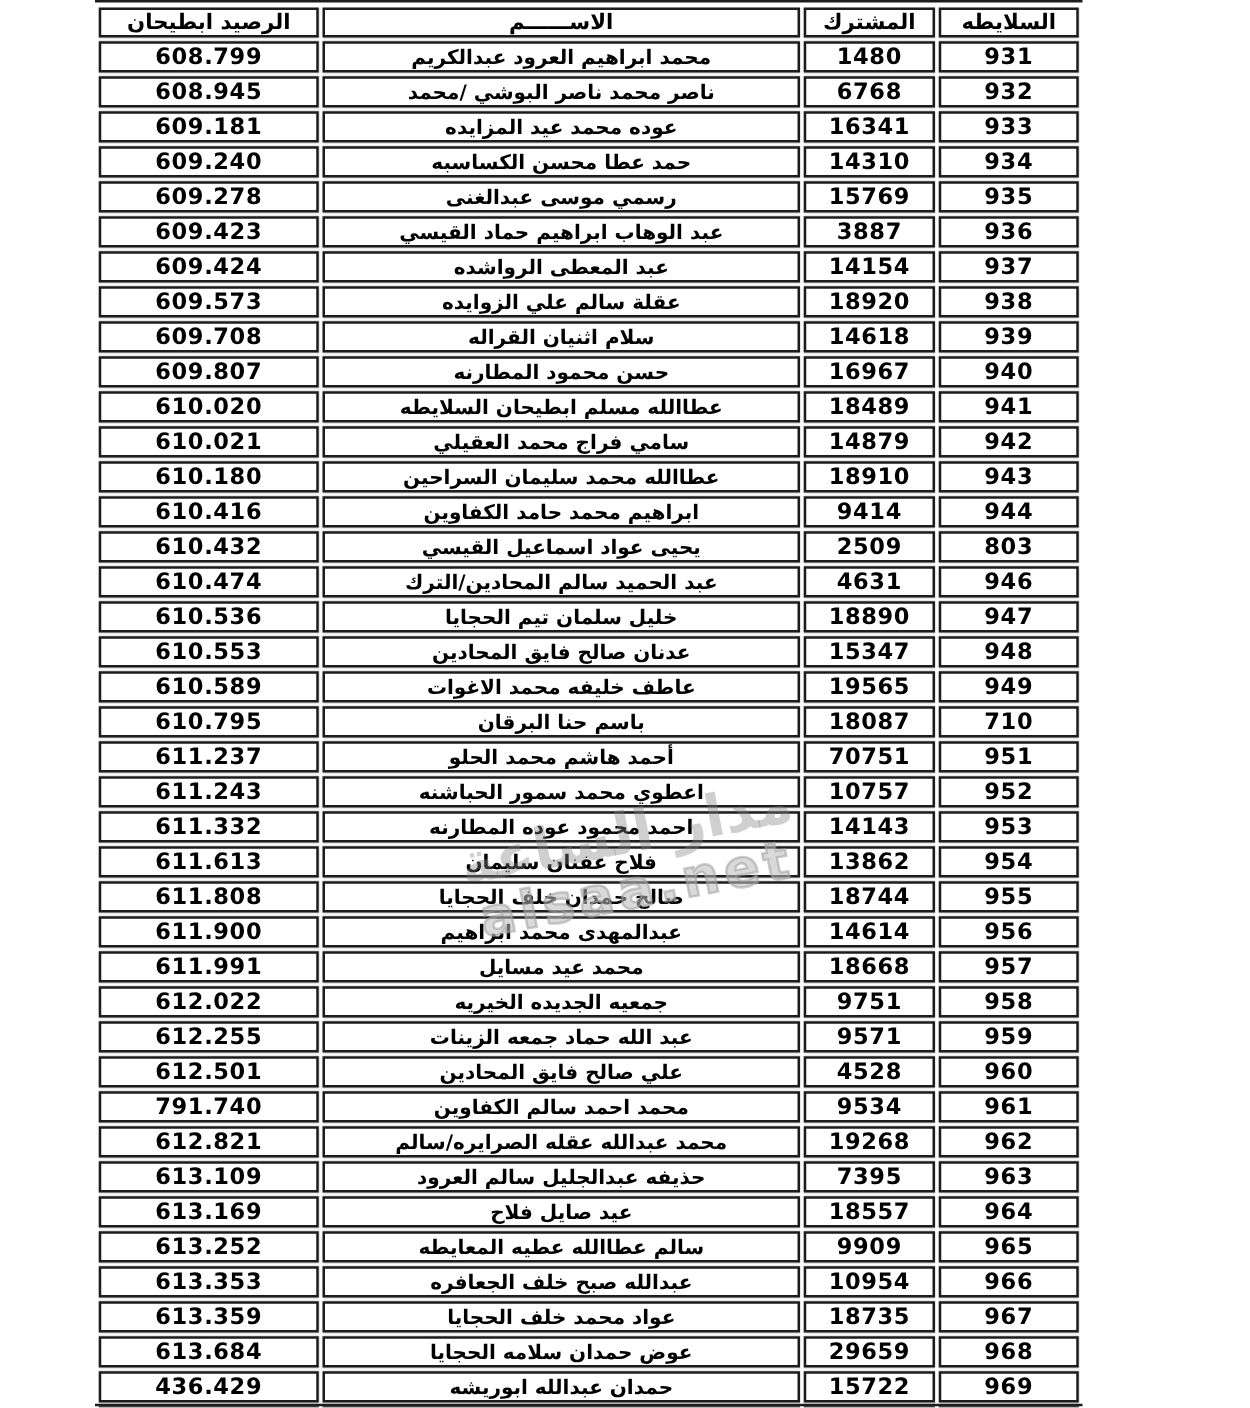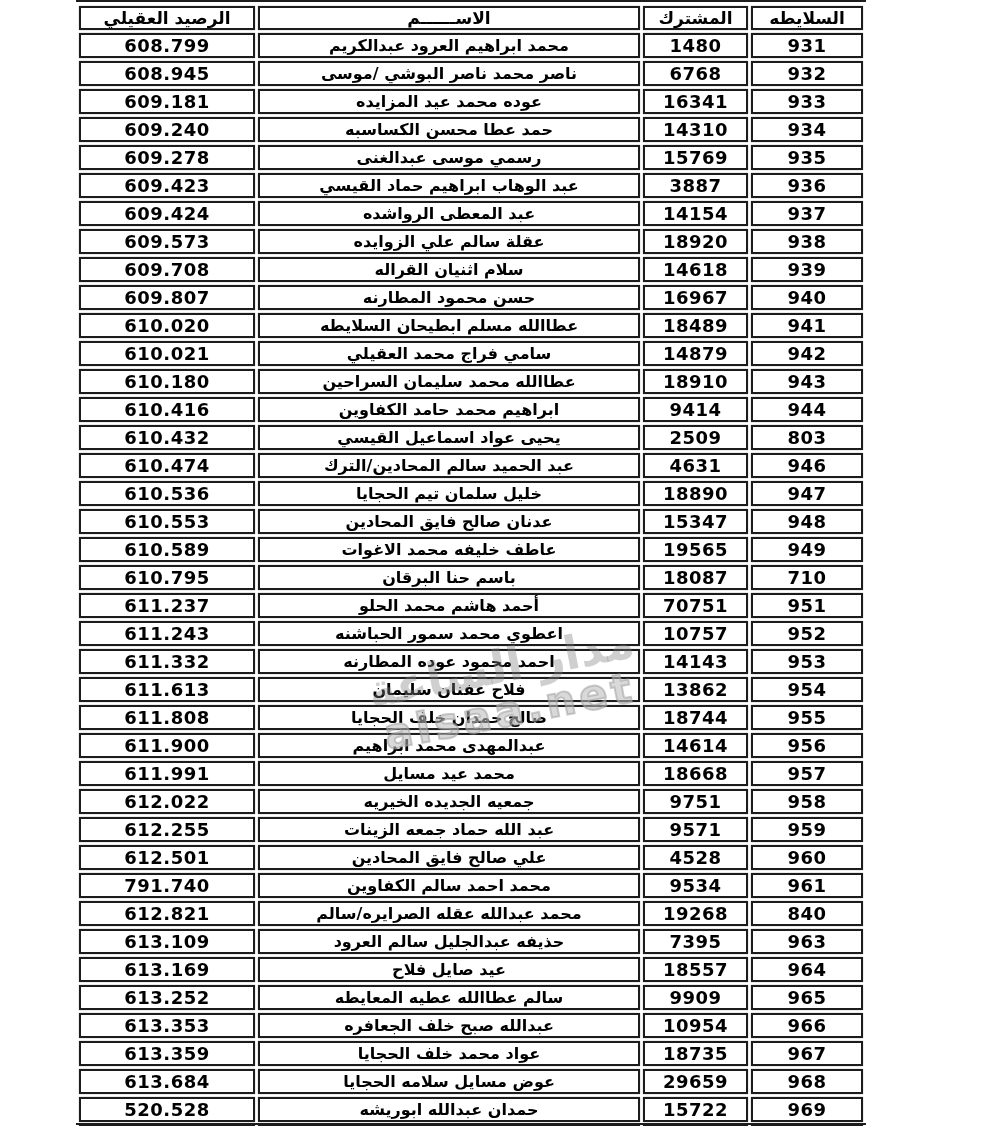--- a/index.html
+++ b/index.html
@@ -103,34 +103,34 @@
       <col style="width:112px">
       <col style="width:105px">
       <col style="width:382px">
       <col style="width:176px">
     </colgroup>
     <thead>
       <tr>
         <th class="cell-serial">السلايطه</th>
         <th class="cell-subscriber">المشترك</th>
         <th class="cell-name">الاســــــم</th>
-        <th class="cell-balance">الرصيد العقيلي</th>
+        <th class="cell-balance">الرصيد ابطيحان</th>
       </tr>
     </thead>
     <tbody>
         <tr>
           <td class="cell-serial">931</td>
           <td class="cell-subscriber">1480</td>
           <td class="cell-name">محمد ابراهيم العرود عبدالكريم</td>
           <td class="cell-balance">608.799</td>
         </tr>
         <tr>
           <td class="cell-serial">932</td>
           <td class="cell-subscriber">6768</td>
-          <td class="cell-name">ناصر محمد ناصر البوشي /موسى</td>
+          <td class="cell-name">ناصر محمد ناصر البوشي /محمد</td>
           <td class="cell-balance">608.945</td>
         </tr>
         <tr>
           <td class="cell-serial">933</td>
           <td class="cell-subscriber">16341</td>
           <td class="cell-name">عوده محمد عيد المزايده</td>
           <td class="cell-balance">609.181</td>
         </tr>
         <tr>
           <td class="cell-serial">934</td>
@@ -294,21 +294,21 @@
           <td class="cell-name">علي صالح فايق المحادين</td>
           <td class="cell-balance">612.501</td>
         </tr>
         <tr>
           <td class="cell-serial">961</td>
           <td class="cell-subscriber">9534</td>
           <td class="cell-name">محمد احمد سالم الكفاوين</td>
           <td class="cell-balance">791.740</td>
         </tr>
         <tr>
-          <td class="cell-serial">840</td>
+          <td class="cell-serial">962</td>
           <td class="cell-subscriber">19268</td>
           <td class="cell-name">محمد عبدالله عقله الصرايره/سالم</td>
           <td class="cell-balance">612.821</td>
         </tr>
         <tr>
           <td class="cell-serial">963</td>
           <td class="cell-subscriber">7395</td>
           <td class="cell-name">حذيفه عبدالجليل سالم العرود</td>
           <td class="cell-balance">613.109</td>
         </tr>
@@ -332,28 +332,28 @@
         </tr>
         <tr>
           <td class="cell-serial">967</td>
           <td class="cell-subscriber">18735</td>
           <td class="cell-name">عواد محمد خلف الحجايا</td>
           <td class="cell-balance">613.359</td>
         </tr>
         <tr>
           <td class="cell-serial">968</td>
           <td class="cell-subscriber">29659</td>
-          <td class="cell-name">عوض مسايل سلامه الحجايا</td>
+          <td class="cell-name">عوض حمدان سلامه الحجايا</td>
           <td class="cell-balance">613.684</td>
         </tr>
         <tr>
           <td class="cell-serial">969</td>
           <td class="cell-subscriber">15722</td>
           <td class="cell-name">حمدان عبدالله ابوريشه</td>
-          <td class="cell-balance">520.528</td>
+          <td class="cell-balance">436.429</td>
         </tr>
         <tr>
           <td class="cell-serial">970</td>
           <td class="cell-subscriber">3731</td>
           <td class="cell-name">خالد كامل السيد السلال</td>
           <td class="cell-balance">613.945</td>
         </tr>
       </tbody>
   </table>
 

